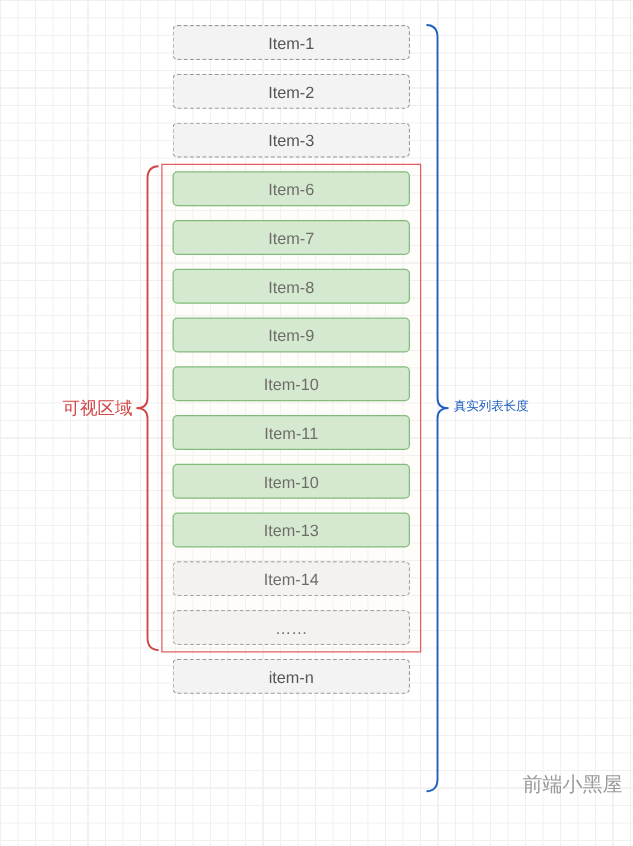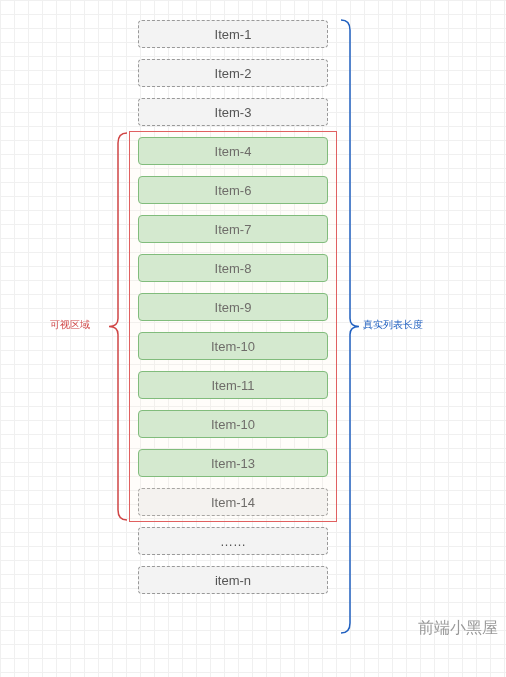--- a/index.html
+++ b/index.html
@@ -45,21 +45,21 @@
     position: absolute;
     border: 1px solid #e06060;
     background: rgba(255, 240, 220, 0.15);
     pointer-events: none;
   }
   .bracket { position: absolute; pointer-events: none; }
   .bracket svg { display: block; }
   .label-left {
     position: absolute;
     color: #d04545;
-    font-size: 10px;
+    font-size: 14px;
     text-align: right;
   }
   .label-right {
     position: absolute;
     color: #2060c0;
     font-size: 10px;
   }
   .watermark {
     position: absolute;
     right: 8px;
@@ -70,21 +70,20 @@
 </style>
 </head>
 <body>
 
 <div class="stage">
 
   <div class="list-col" id="list-col">
       <div class="item virtual">Item-1</div>
       <div class="item virtual">Item-2</div>
       <div class="item virtual">Item-3</div>
-      <div class="item visible">Item-4</div>
       <div class="item visible">Item-6</div>
       <div class="item visible">Item-7</div>
       <div class="item visible">Item-8</div>
       <div class="item visible">Item-9</div>
       <div class="item visible">Item-10</div>
       <div class="item visible">Item-11</div>
       <div class="item visible">Item-10</div>
       <div class="item visible">Item-13</div>
       <div class="item virtual">Item-14</div>
       <div class="item virtual">……</div>

